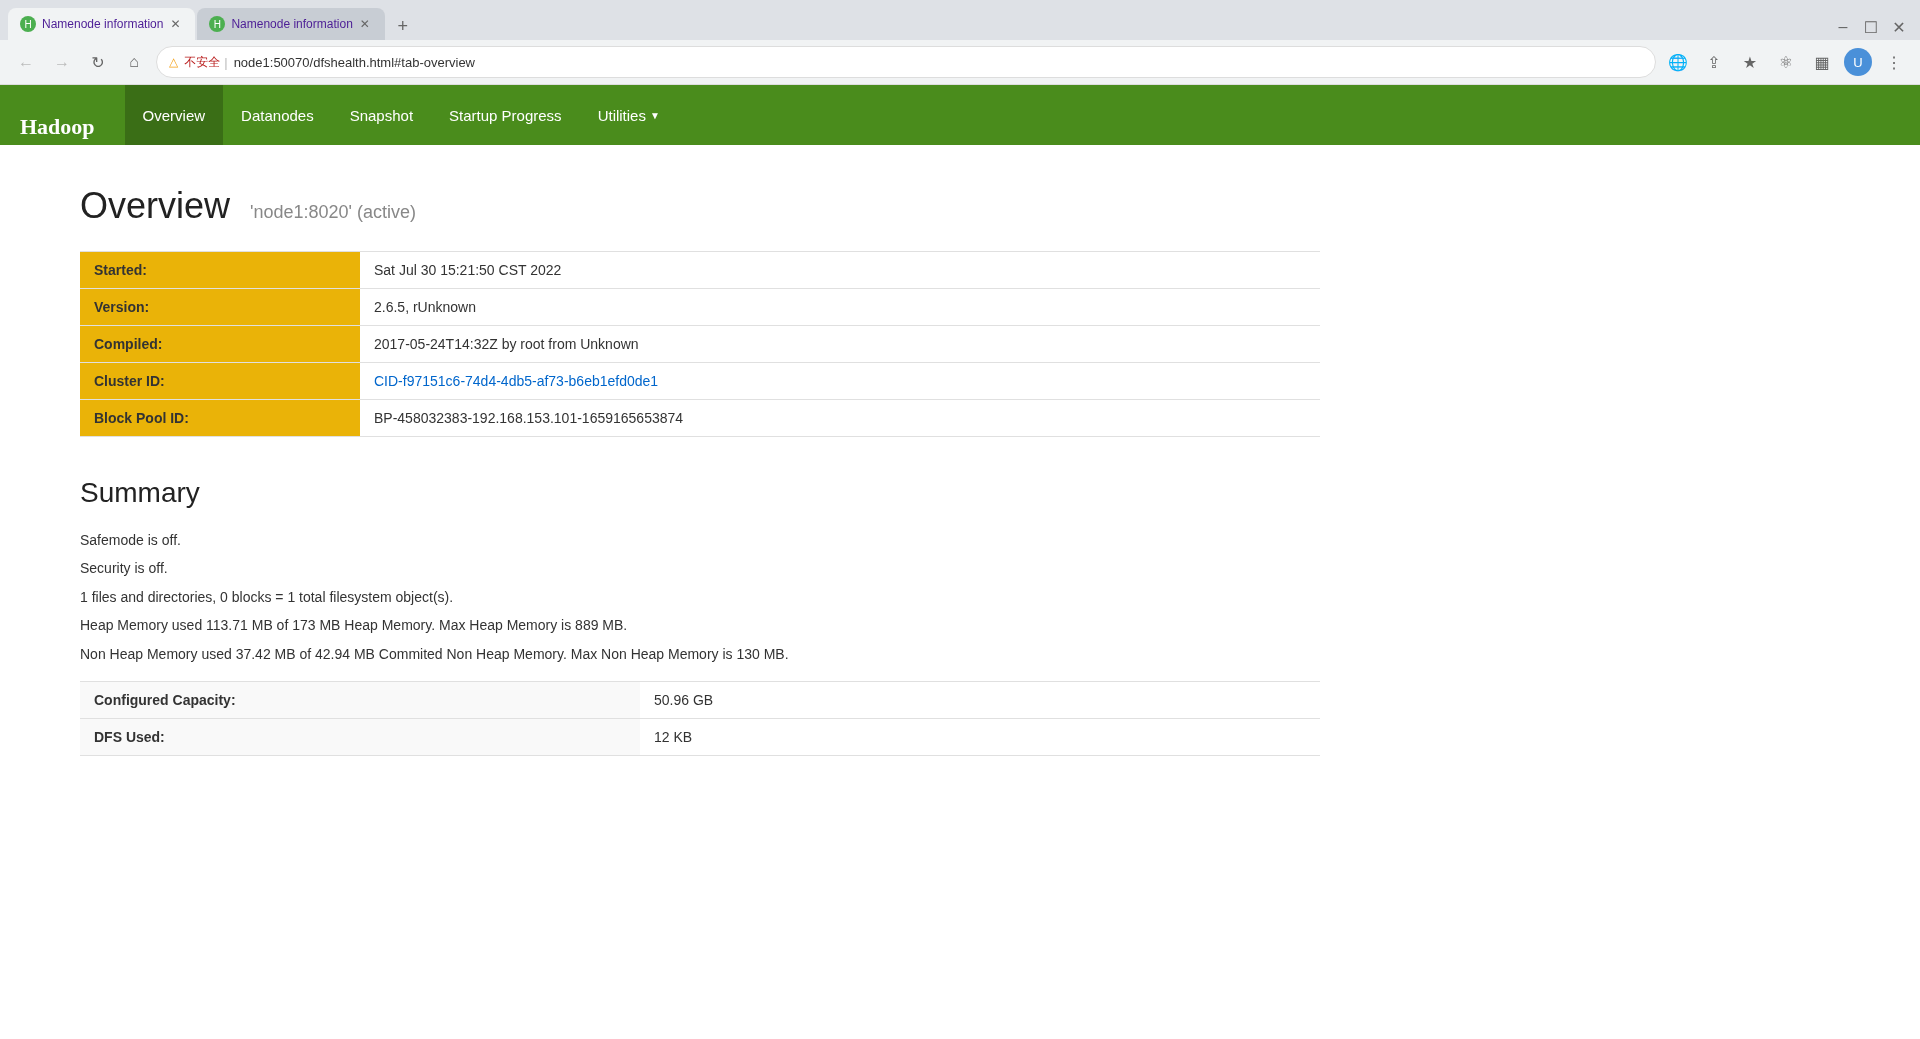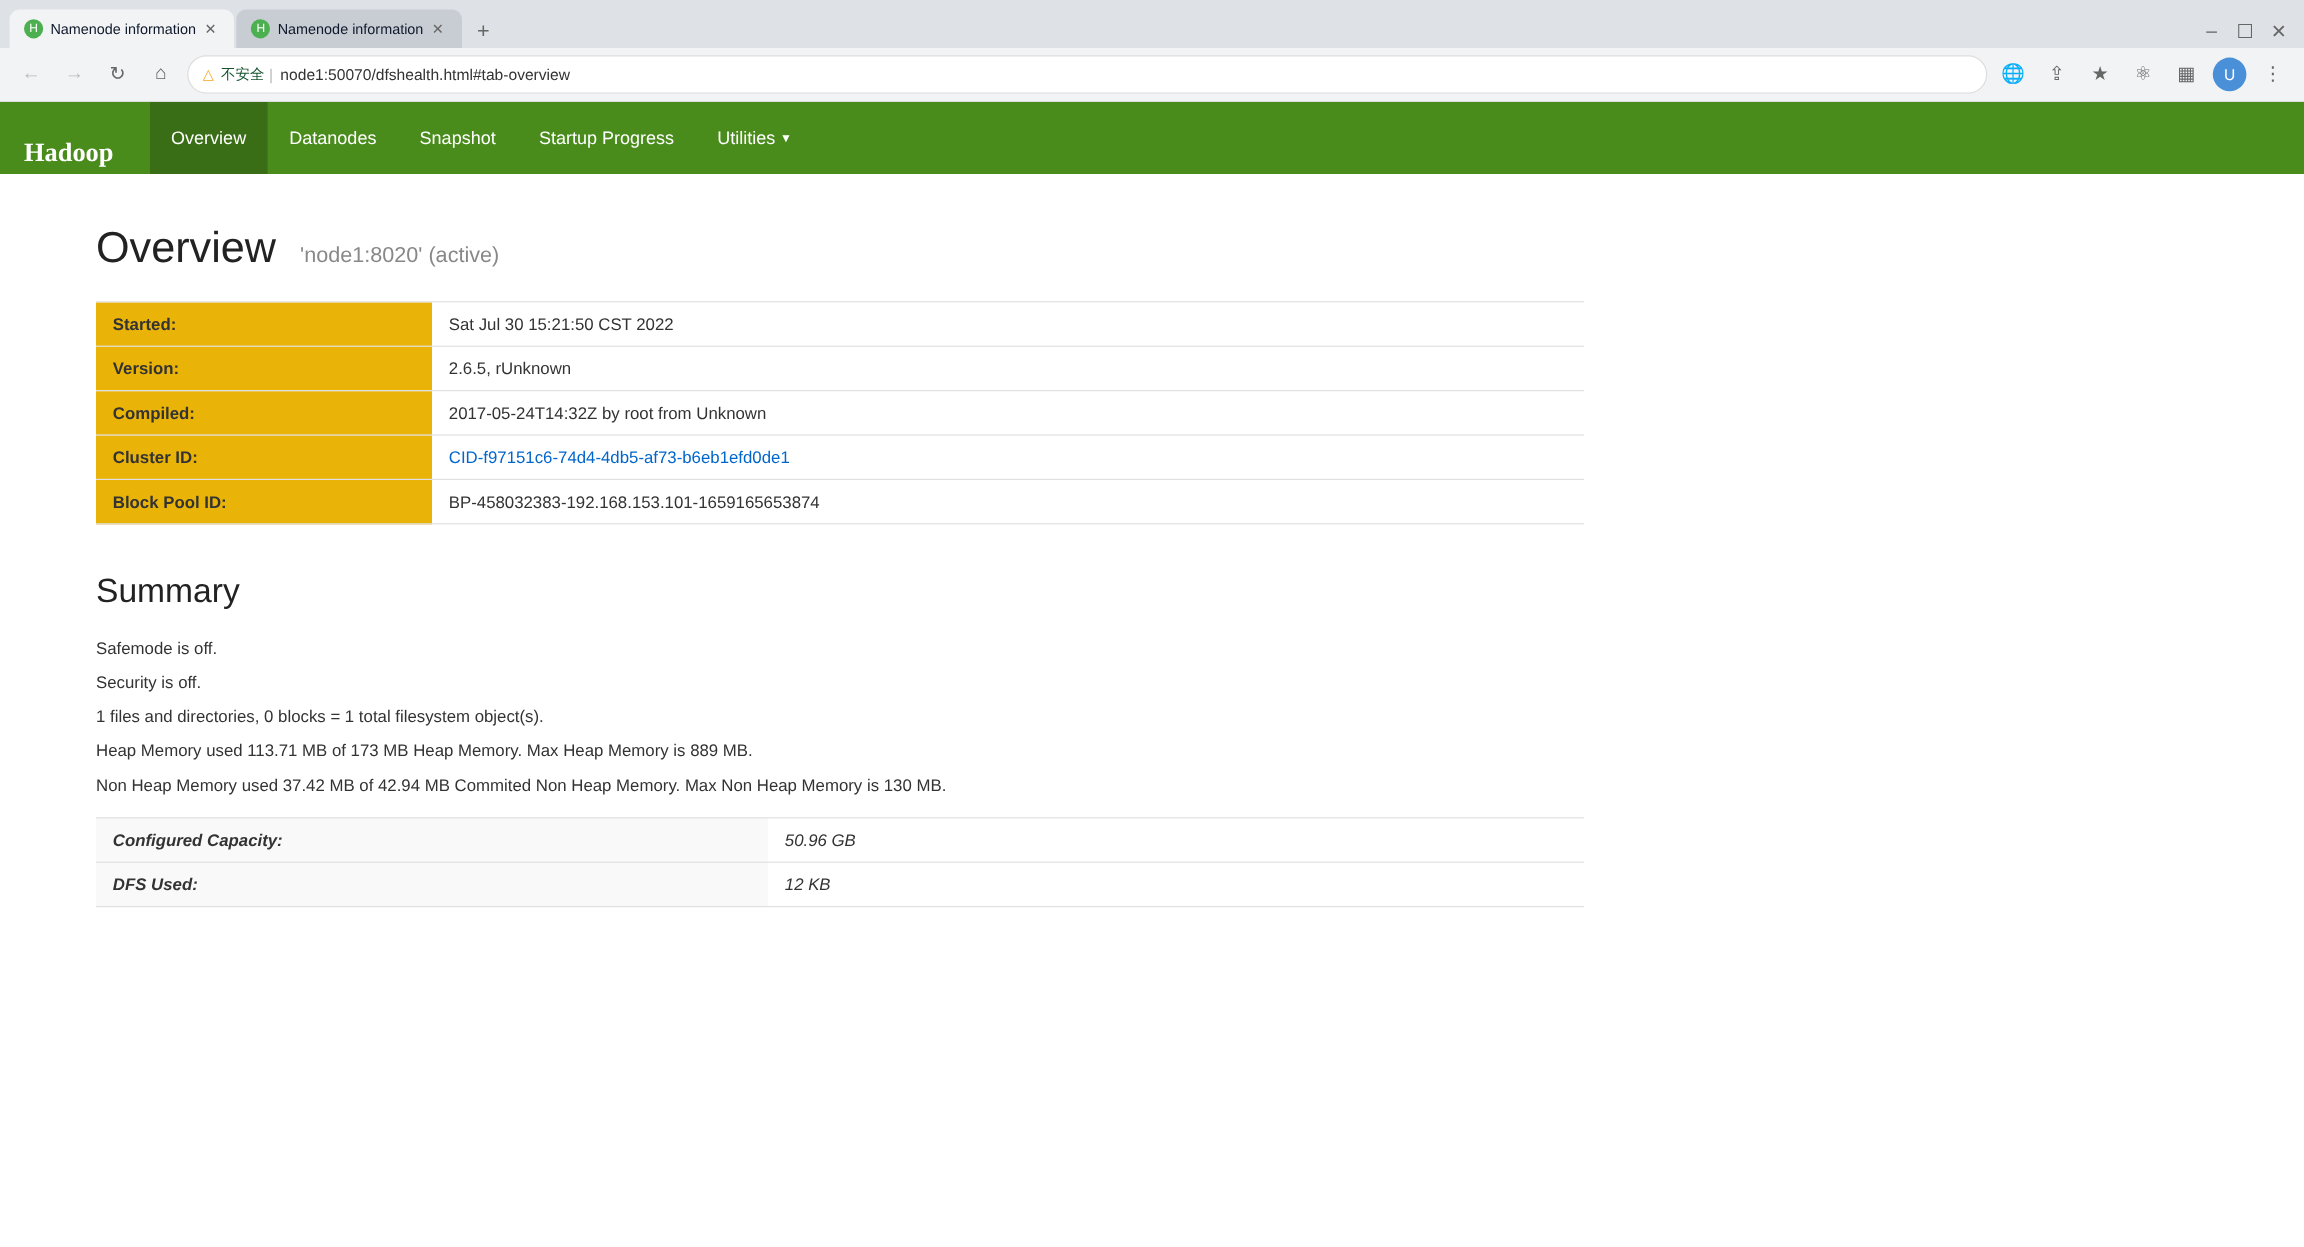--- a/index.html
+++ b/index.html
@@ -4,21 +4,21 @@
   <style>
     * { margin: 0; padding: 0; box-sizing: border-box; }
     body { font-family: Arial, Helvetica, sans-serif; font-size: 14px; background: #fff; color: #333; }
 
     
     .browser-chrome { background: #f1f3f4; border-bottom: 1px solid #ddd; }
     .browser-tab { display: flex; align-items: center; padding: 0 12px; height: 32px; border-radius: 8px 8px 0 0; font-size: 12px; max-width: 240px; min-width: 160px; cursor: pointer; position: relative; }
     .browser-tab.active { background: #f1f3f4; }
     .browser-tab.inactive { background: #c8cdd4; margin-left: 2px; }
     .browser-tab-favicon { width: 16px; height: 16px; margin-right: 6px; border-radius: 50%; background: #4CAF50; display: flex; align-items: center; justify-content: center; font-size: 10px; color: white; flex-shrink: 0; }
-    .browser-tab-title { flex: 1; overflow: hidden; white-space: nowrap; text-overflow: ellipsis; font-size: 12px; color: #0f172a; }
+    .browser-tab-title { flex: 1; overflow: hidden; white-space: nowrap; text-overflow: ellipsis; font-size: 12px; color: #4c1d95; }
     .browser-tab-close { width: 16px; height: 16px; display: flex; align-items: center; justify-content: center; border-radius: 50%; font-size: 12px; color: #666; cursor: pointer; margin-left: 4px; }
     .browser-tab-new { width: 28px; height: 28px; display: flex; align-items: center; justify-content: center; font-size: 18px; color: #666; cursor: pointer; margin-left: 4px; }
     .window-btn { width: 26px; height: 26px; display: flex; align-items: center; justify-content: center; font-size: 16px; color: #666; cursor: pointer; }
 
     .browser-toolbar { display: flex; align-items: center; padding: 6px 12px; gap: 8px; background: #f1f3f4; height: 44px; }
     .nav-btn { width: 28px; height: 28px; display: flex; align-items: center; justify-content: center; border-radius: 50%; cursor: pointer; color: #666; font-size: 16px; }
     .nav-btn.disabled { color: #bbb; cursor: default; }
     .address-bar { flex: 1; display: flex; align-items: center; background: white; border: 1px solid #ddd; border-radius: 20px; padding: 4px 12px; height: 32px; font-size: 13px; }
     .address-bar .lock-icon { color: #f5a623; margin-right: 6px; font-size: 12px; }
     .toolbar-icon { width: 28px; height: 28px; display: flex; align-items: center; justify-content: center; border-radius: 50%; cursor: pointer; color: #666; font-size: 16px; }
@@ -40,21 +40,21 @@
     table.info-table { width: 100%; border-collapse: collapse; margin-bottom: 40px; }
     table.info-table tr { border-bottom: 1px solid #e0e0e0; }
     table.info-table tr:first-child { border-top: 1px solid #e0e0e0; }
     table.info-table td { padding: 10px 14px; vertical-align: middle; }
     table.info-table td:first-child { font-weight: bold; width: 280px; background: #eab308; }
 
     .section-title { font-size: 28px; font-weight: 300; color: #222; margin-bottom: 20px; }
 
     .summary-text { margin-bottom: 6px; font-size: 14px; color: #333; line-height: 1.6; }
 
-    .summary-table-wrap { margin-top: 16px; font-style: italic; }
+    .summary-table-wrap { margin-top: 16px; }
     table.summary-table { width: 100%; border-collapse: collapse; }
     table.summary-table tr { border-bottom: 1px solid #e0e0e0; }
     table.summary-table tr:first-child { border-top: 1px solid #e0e0e0; }
     table.summary-table td { padding: 10px 14px; vertical-align: middle; }
     table.summary-table td:first-child { font-weight: bold; width: 560px; background: #f9f9f9; }
 
     
     ::-webkit-scrollbar { width: 10px; }
     ::-webkit-scrollbar-thumb { background: #ccc; border-radius: 5px; }
   </style>
@@ -83,21 +83,21 @@
     </div>
   </div>
 
   <div class="browser-toolbar">
     <div class="nav-btn disabled">←</div>
     <div class="nav-btn disabled">→</div>
     <div class="nav-btn">↻</div>
     <div class="nav-btn">⌂</div>
     <div class="address-bar">
       <span class="lock-icon">△</span>
-      <span style="color:#14532d; margin-right:4px; font-size:12px;">不安全</span>
+      <span style="color:#b91c1c; margin-right:4px; font-size:12px;">不安全</span>
       <span style="color:#bbb; margin-right:6px;">|</span>
       <span style="color:#333; font-size:13px;">node1:50070/dfshealth.html#tab-overview</span>
     </div>
     <div class="toolbar-icon">🌐</div>
     <div class="toolbar-icon">⇪</div>
     <div class="toolbar-icon">★</div>
     <div class="toolbar-icon">⚛</div>
     <div class="toolbar-icon">▦</div>
     <div class="toolbar-icon" style="width:28px;height:28px;border-radius:50%;background:#4a90d9;display:flex;align-items:center;justify-content:center;color:white;font-size:13px;">U</div>
     <div class="toolbar-icon">⋮</div>

